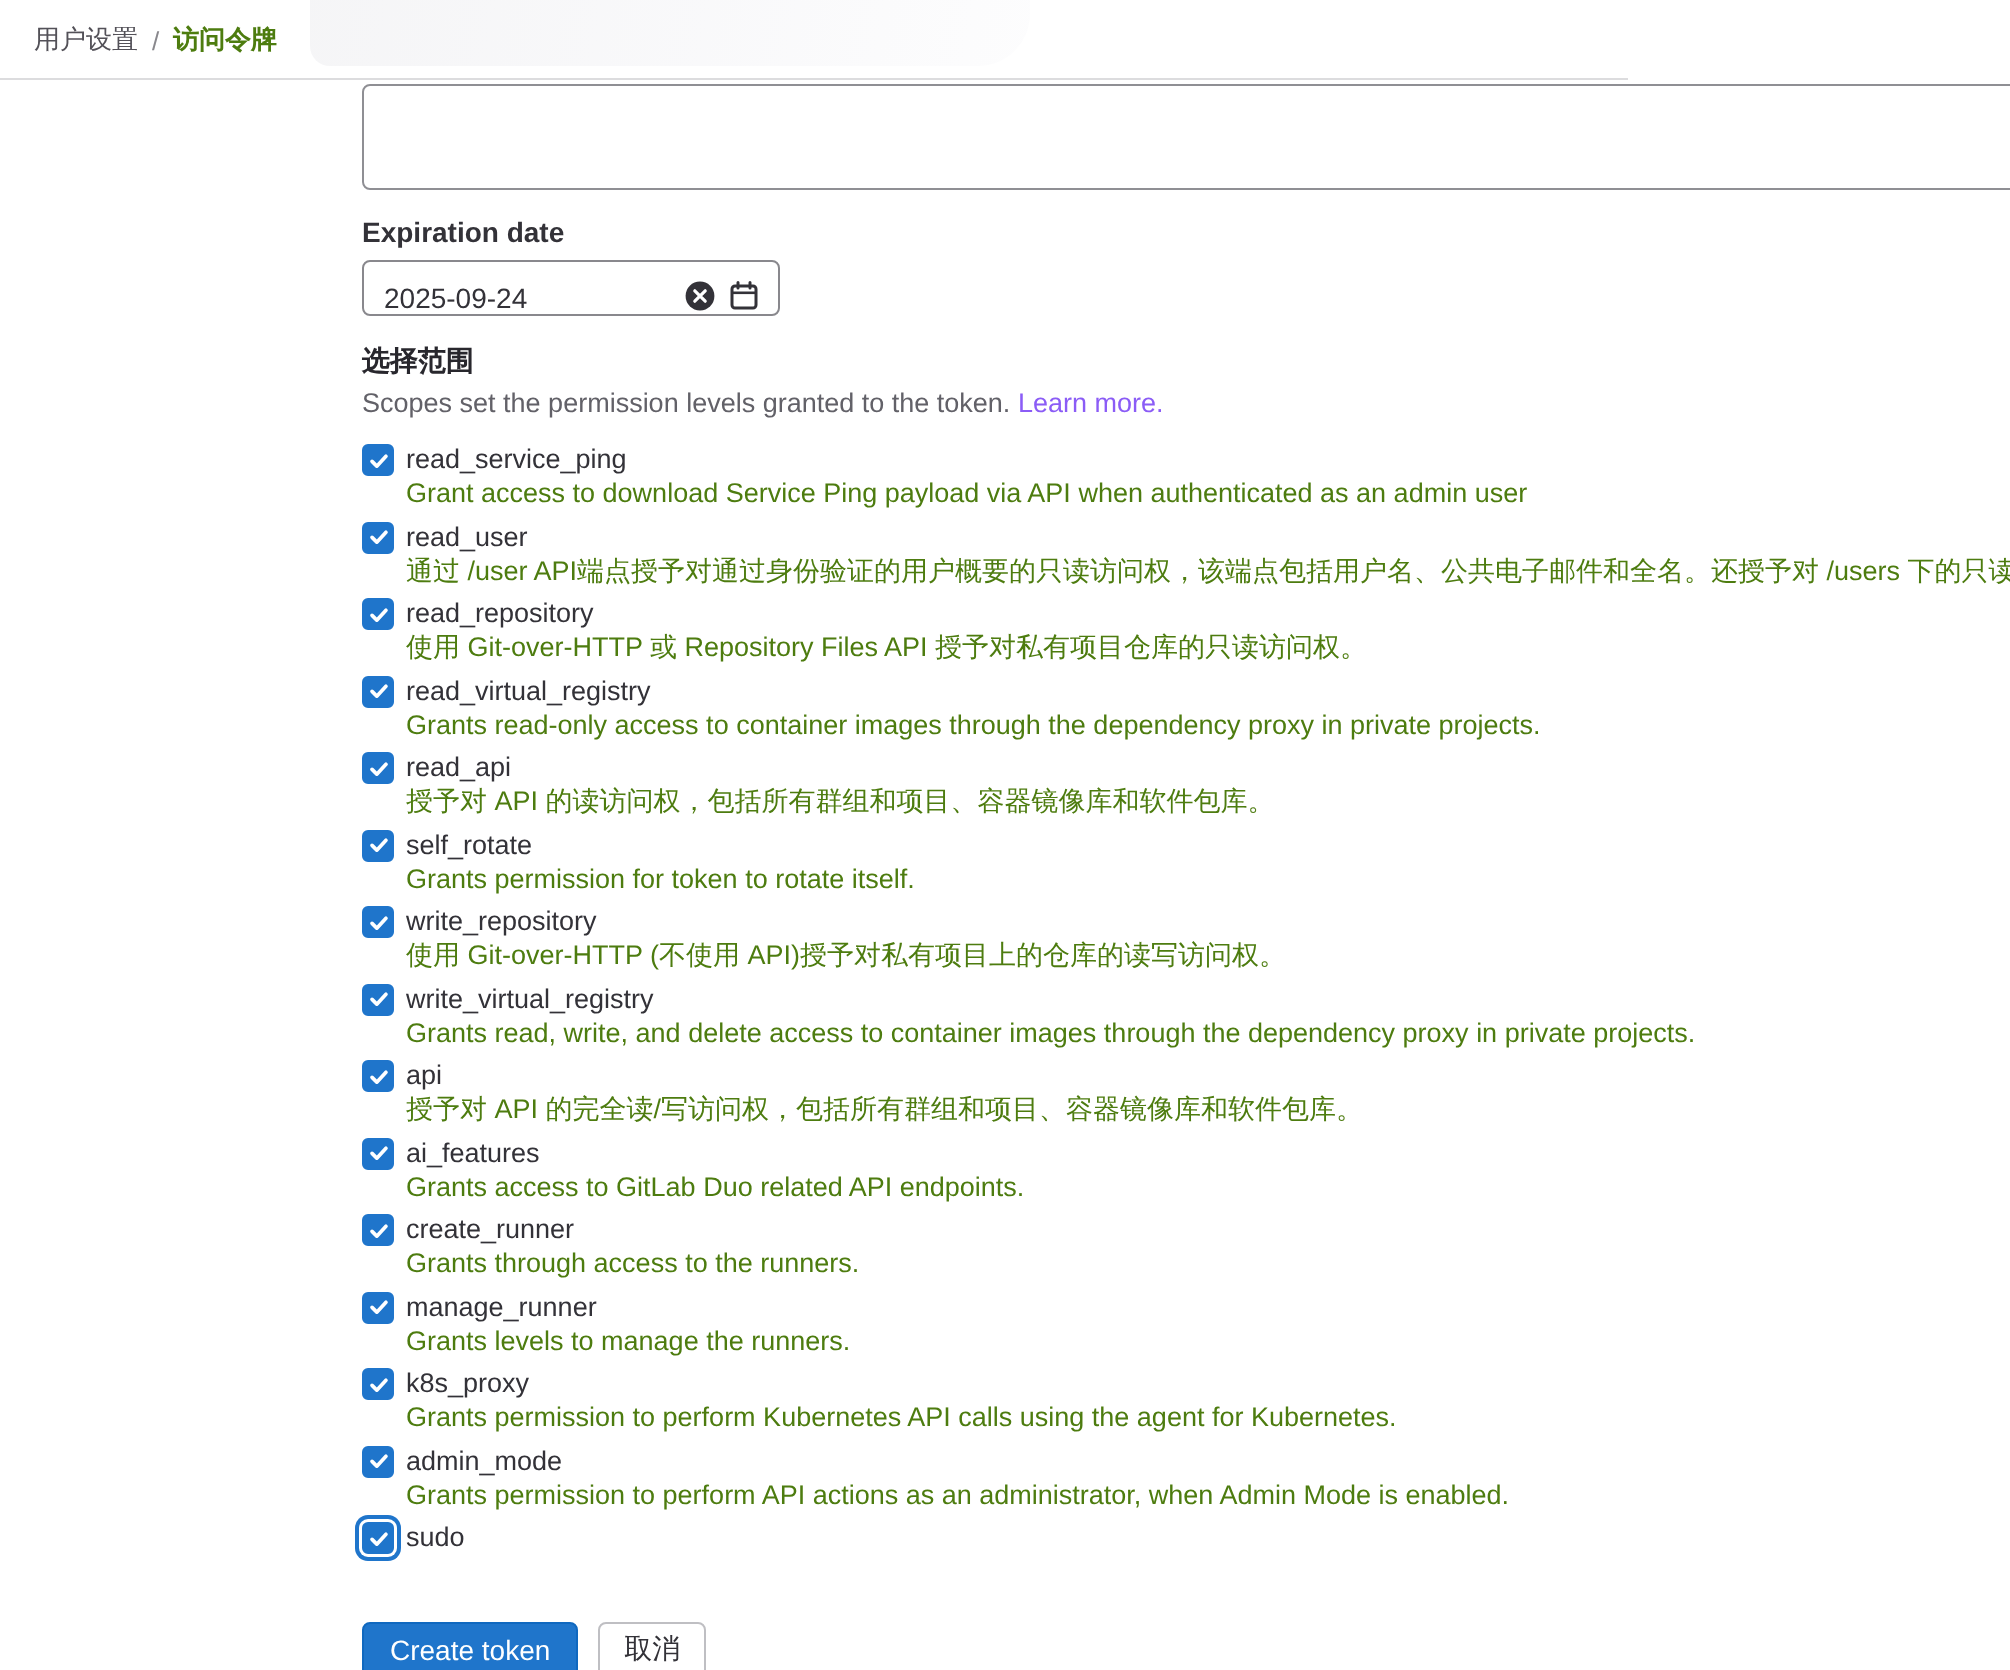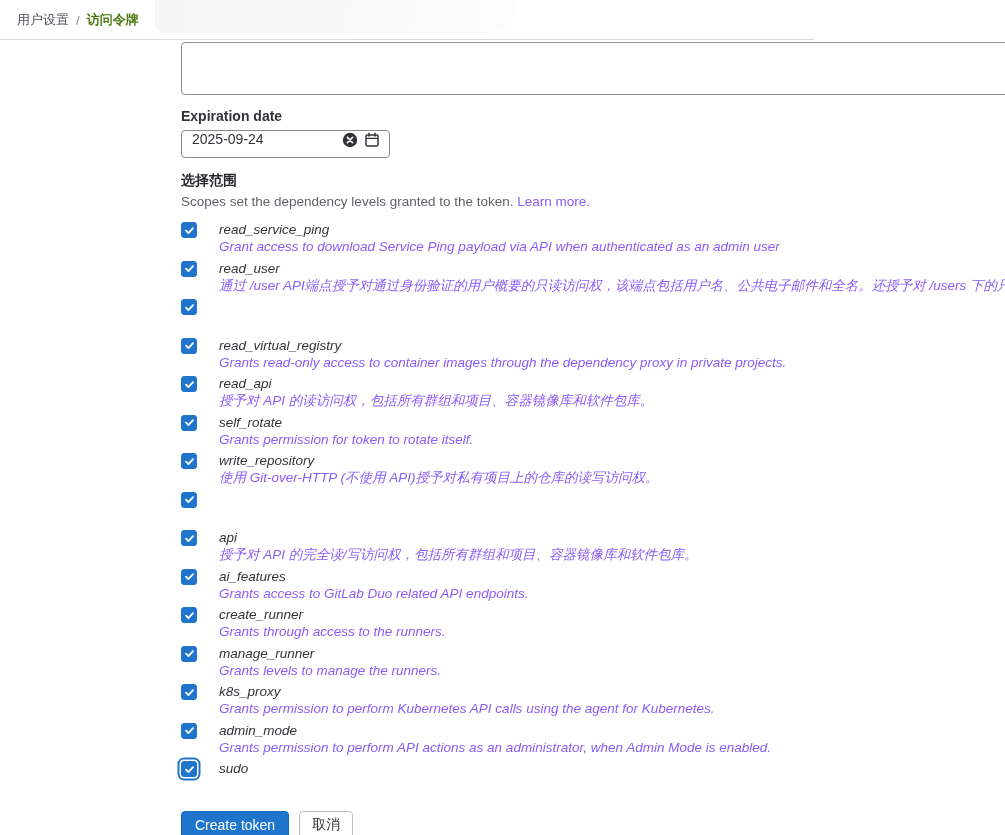--- a/index.html
+++ b/index.html
@@ -20,39 +20,39 @@
 
   
   .main { margin-left:181px; width:900px; }
   .desc-textarea { display:block; margin-top:2px; width:860px; height:53px; resize:none;
     border:1px solid #8f8f94; border-radius:4px; background:#fff; padding:6px 10px;
     font-family:inherit; font-size:14px; color:#333238; outline:none; }
 
   .field-label { display:block; margin-top:13px; font-size:14px; font-weight:700; line-height:16px; color:#333238; }
 
   .date-input { margin-top:6px; width:209px; height:28px; border:1px solid #89888d; border-radius:4px;
-    background:#fff; display:flex; align-items:flex-start; padding:0 8px 0 10px; cursor:pointer; }
+    background:#fff; display:flex; align-items:flex-end; padding:0 8px 0 10px; cursor:pointer; }
   .date-input .value { flex:1; font-size:14px; color:#333238; }
   .icon-btn { display:flex; align-items:center; justify-content:center; width:18px; height:18px; cursor:pointer; }
   .icon-btn + .icon-btn { margin-left:4px; }
 
   .scopes-title { margin-top:14px; font-size:14px; font-weight:700; line-height:16px; color:#28272d; }
   .scopes-sub { margin-top:6px; font-size:13.5px; line-height:16px; color:#626168; }
   .scopes-sub a { color:#8b5cf6; text-decoration:none; cursor:pointer; }
 
   .scope-list { list-style:none; margin-top:11px; }
   .scope-item { display:flex; align-items:flex-start; margin-bottom:4.5px; min-height:34px; }
   .checkbox { flex:0 0 16px; width:16px; height:16px; margin-top:1px; border-radius:3px;
     background:#1f75cb; border:1px solid #1f75cb; display:flex; align-items:center; justify-content:center;
     cursor:pointer; }
   .checkbox svg { display:block; }
   .checkbox.focused { box-shadow:0 0 0 1.5px #fff, 0 0 0 3.5px #1f75cb; }
-  .scope-text { margin-left:22px;font-style:italic; }
+  .scope-text { margin-left:6px; }
   .scope-label { display:block; font-size:13.5px; line-height:17px; color:#333238; cursor:pointer; }
-  .scope-desc { font-size:13.5px; line-height:16px; margin-top:1px; color:#8b5cf6; white-space:nowrap; }
+  .scope-desc { font-size:13.5px; line-height:16px; margin-top:1px; color:#4d7c0f; white-space:nowrap; }
 
   .actions { display:flex; align-items:center; gap:10px; margin-top:17px; }
   .btn { height:28px; border-radius:4px; font-size:14px; font-family:inherit; cursor:pointer;
     display:inline-flex; align-items:center; justify-content:center; }
   .btn-primary { background:#1f75cb; border:1px solid #1068bf; color:#fff; padding:0 13px; }
   .btn-default { background:#fff; border:1px solid #bfbfc3; color:#333238; padding:0 12px; }
 </style>
 </head>
 <body>
 
@@ -85,21 +85,21 @@
         <svg width="16" height="16" viewBox="0 0 16 16" fill="none">
           <rect x="2" y="3" width="12" height="11" rx="1.5" stroke="#333238" stroke-width="1.5"></rect>
           <path d="M5 1.2 V4 M11 1.2 V4" stroke="#333238" stroke-width="1.5" stroke-linecap="round"></path>
           <path d="M2.5 6.4 H13.5" stroke="#333238" stroke-width="1.3"></path>
         </svg>
       </span>
     </div>
 
     <h2 class="scopes-title">选择范围</h2>
 
-    <p class="scopes-sub"><span>Scopes set the dependency levels granted to the token. </span><a>Learn more.</a></p>
+    <p class="scopes-sub"><span>Scopes set the permission levels granted to the token. </span><a>Learn more.</a></p>
 
     <ul class="scope-list" id="scope-list">
   <li class="scope-item">
     <span class="checkbox">
       <svg width="11" height="11" viewBox="0 0 12 12">
         <path d="M2.2 6.2 L4.8 8.8 L9.8 3.4" stroke="#fff" stroke-width="2" fill="none" stroke-linecap="round" stroke-linejoin="round"></path>
       </svg>
     </span>
     <span class="scope-text">
       <label class="scope-label">read_service_ping</label>
@@ -118,20 +118,24 @@
       <div class="scope-desc">通过 /user API端点授予对通过身份验证的用户概要的只读访问权，该端点包括用户名、公共电子邮件和全名。还授予对 /users 下的只读 API 端点的访问权。</div>
     </span>
   </li>
 
   <li class="scope-item">
     <span class="checkbox">
       <svg width="11" height="11" viewBox="0 0 12 12">
         <path d="M2.2 6.2 L4.8 8.8 L9.8 3.4" stroke="#fff" stroke-width="2" fill="none" stroke-linecap="round" stroke-linejoin="round"></path>
       </svg>
     </span>
+    <span class="scope-text">
+      <label class="scope-label">read_repository</label>
+      <div class="scope-desc">使用 Git-over-HTTP 或 Repository Files API 授予对私有项目仓库的只读访问权。</div>
+    </span>
   </li>
 
   <li class="scope-item">
     <span class="checkbox">
       <svg width="11" height="11" viewBox="0 0 12 12">
         <path d="M2.2 6.2 L4.8 8.8 L9.8 3.4" stroke="#fff" stroke-width="2" fill="none" stroke-linecap="round" stroke-linejoin="round"></path>
       </svg>
     </span>
     <span class="scope-text">
       <label class="scope-label">read_virtual_registry</label>
@@ -173,20 +177,24 @@
       <label class="scope-label">write_repository</label>
       <div class="scope-desc">使用 Git-over-HTTP (不使用 API)授予对私有项目上的仓库的读写访问权。</div>
     </span>
   </li>
 
   <li class="scope-item">
     <span class="checkbox">
       <svg width="11" height="11" viewBox="0 0 12 12">
         <path d="M2.2 6.2 L4.8 8.8 L9.8 3.4" stroke="#fff" stroke-width="2" fill="none" stroke-linecap="round" stroke-linejoin="round"></path>
       </svg>
+    </span>
+    <span class="scope-text">
+      <label class="scope-label">write_virtual_registry</label>
+      <div class="scope-desc">Grants read, write, and delete access to container images through the dependency proxy in private projects.</div>
     </span>
   </li>
 
   <li class="scope-item">
     <span class="checkbox">
       <svg width="11" height="11" viewBox="0 0 12 12">
         <path d="M2.2 6.2 L4.8 8.8 L9.8 3.4" stroke="#fff" stroke-width="2" fill="none" stroke-linecap="round" stroke-linejoin="round"></path>
       </svg>
     </span>
     <span class="scope-text">

